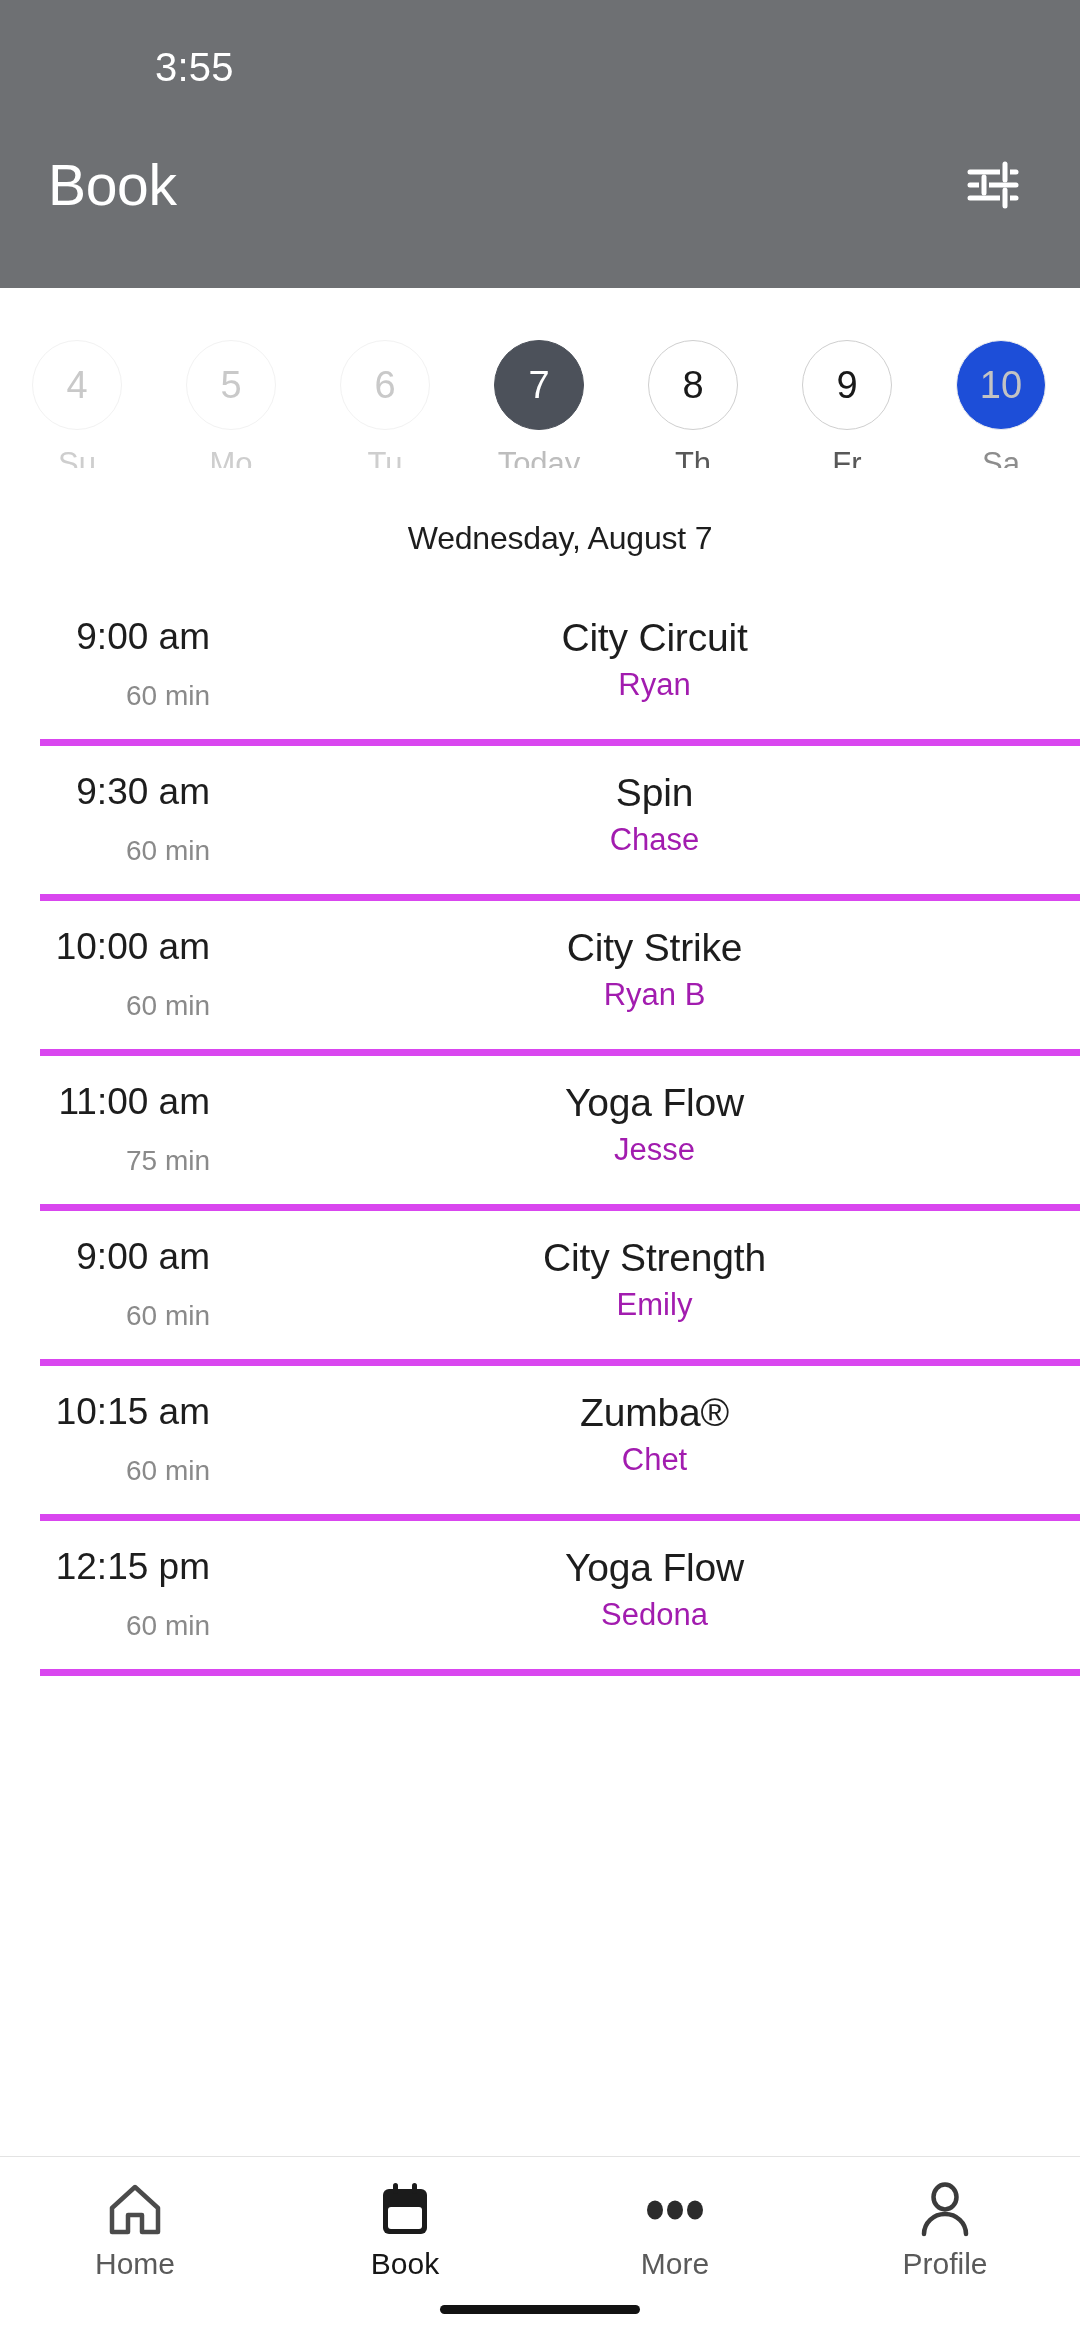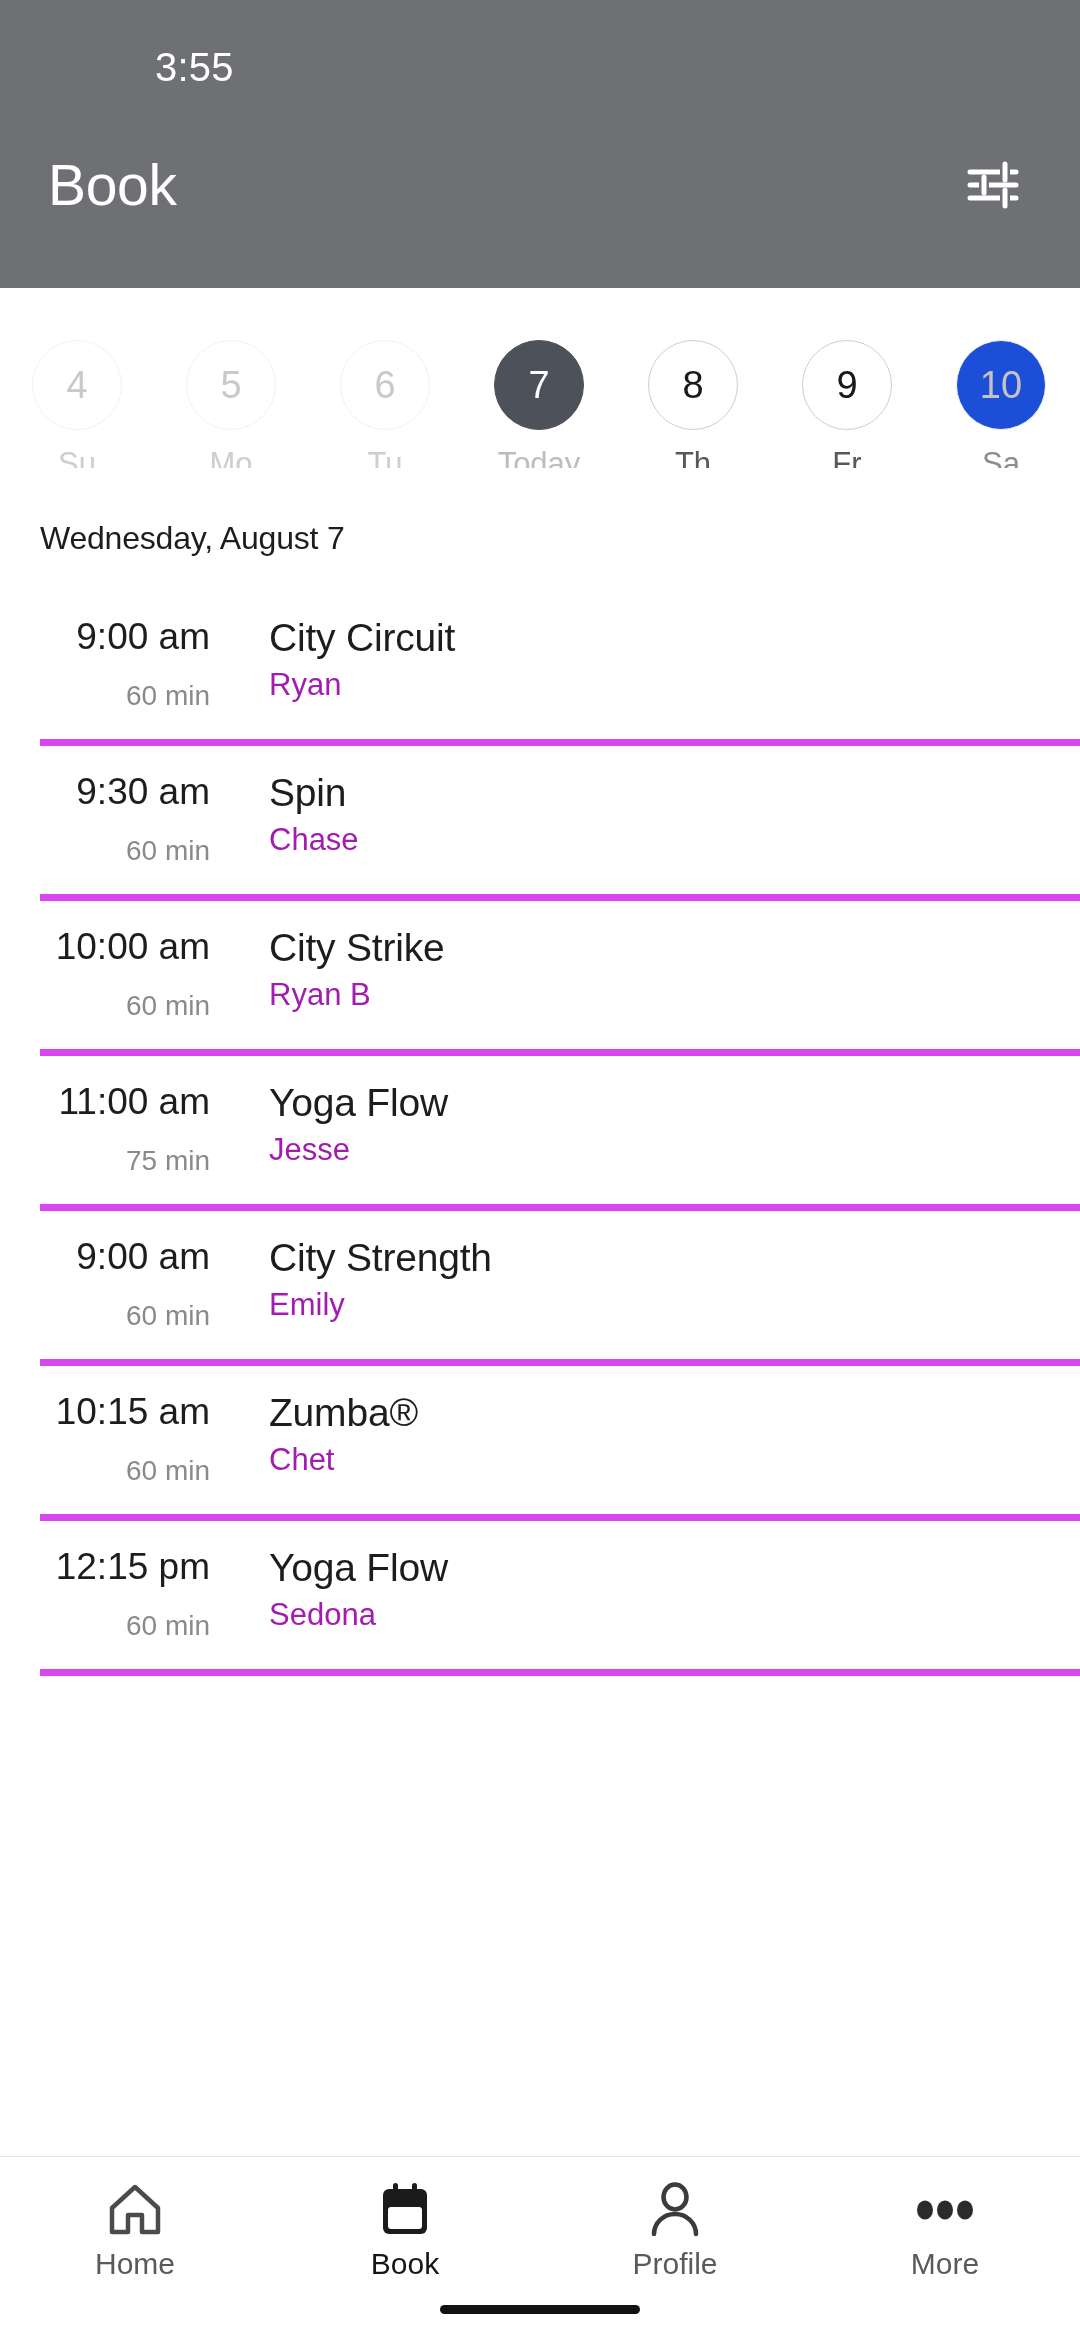--- a/index.html
+++ b/index.html
@@ -3,21 +3,21 @@
 <meta charset="utf-8">
 <style>
   * { margin:0; padding:0; box-sizing:border-box; }
   html, body {
     width:1080px; height:2340px;
     background:#ffffff;
     font-family:"Liberation Sans", sans-serif;
     -webkit-font-smoothing:antialiased;
     overflow:hidden;
   }
-  .screen { position:relative; width:1080px; height:2340px; background:#fff; display:flex; flex-direction:column; }
+  .screen { position:relative; width:1080px; height:2340px; background:#fff; display:flex; flex-direction:column;text-align:center; }
 
   
   .header {
     background:#6e7073;
     height:288px;
     flex:0 0 288px;
     position:relative;
   }
   .status-bar {
     height:120px;
@@ -384,36 +384,36 @@
           <rect x="9" y="25" width="34" height="22" rx="3" fill="#ffffff"></rect>
           <rect x="14" y="1" width="5" height="11" rx="2.5" fill="#1b1b1b"></rect>
           <rect x="33" y="1" width="5" height="11" rx="2.5" fill="#1b1b1b"></rect>
         </svg>
       </div>
       <div class="nav-label">Book</div>
     </div>
 
     <div class="nav-item">
       <div class="nav-icon">
-        <svg width="54" height="56" viewBox="0 0 54 56" fill="none">
-          <ellipse cx="27" cy="15" rx="11.5" ry="12.5" stroke="#3b3b3b" stroke-width="4.5" fill="none"></ellipse>
-          <path d="M6 52 A21 20 0 0 1 48 52" stroke="#3b3b3b" stroke-width="4.5" fill="none" stroke-linecap="round"></path>
-        </svg>
-      </div>
-      <div class="nav-label">Profile</div>
-    </div>
-
-    <div class="nav-item">
-      <div class="nav-icon">
         <svg width="58" height="22" viewBox="0 0 58 22" fill="none">
           <ellipse cx="9" cy="11" rx="8" ry="9.5" fill="#2b2b2b"></ellipse>
           <ellipse cx="29" cy="11" rx="8" ry="9.5" fill="#2b2b2b"></ellipse>
           <ellipse cx="49" cy="11" rx="8" ry="9.5" fill="#2b2b2b"></ellipse>
         </svg>
       </div>
       <div class="nav-label">More</div>
     </div>
 
+    <div class="nav-item">
+      <div class="nav-icon">
+        <svg width="54" height="56" viewBox="0 0 54 56" fill="none">
+          <ellipse cx="27" cy="15" rx="11.5" ry="12.5" stroke="#3b3b3b" stroke-width="4.5" fill="none"></ellipse>
+          <path d="M6 52 A21 20 0 0 1 48 52" stroke="#3b3b3b" stroke-width="4.5" fill="none" stroke-linecap="round"></path>
+        </svg>
+      </div>
+      <div class="nav-label">Profile</div>
+    </div>
+
   </div>
 
   <div class="home-indicator"></div>
 
 </div>
 
 </body></html>

